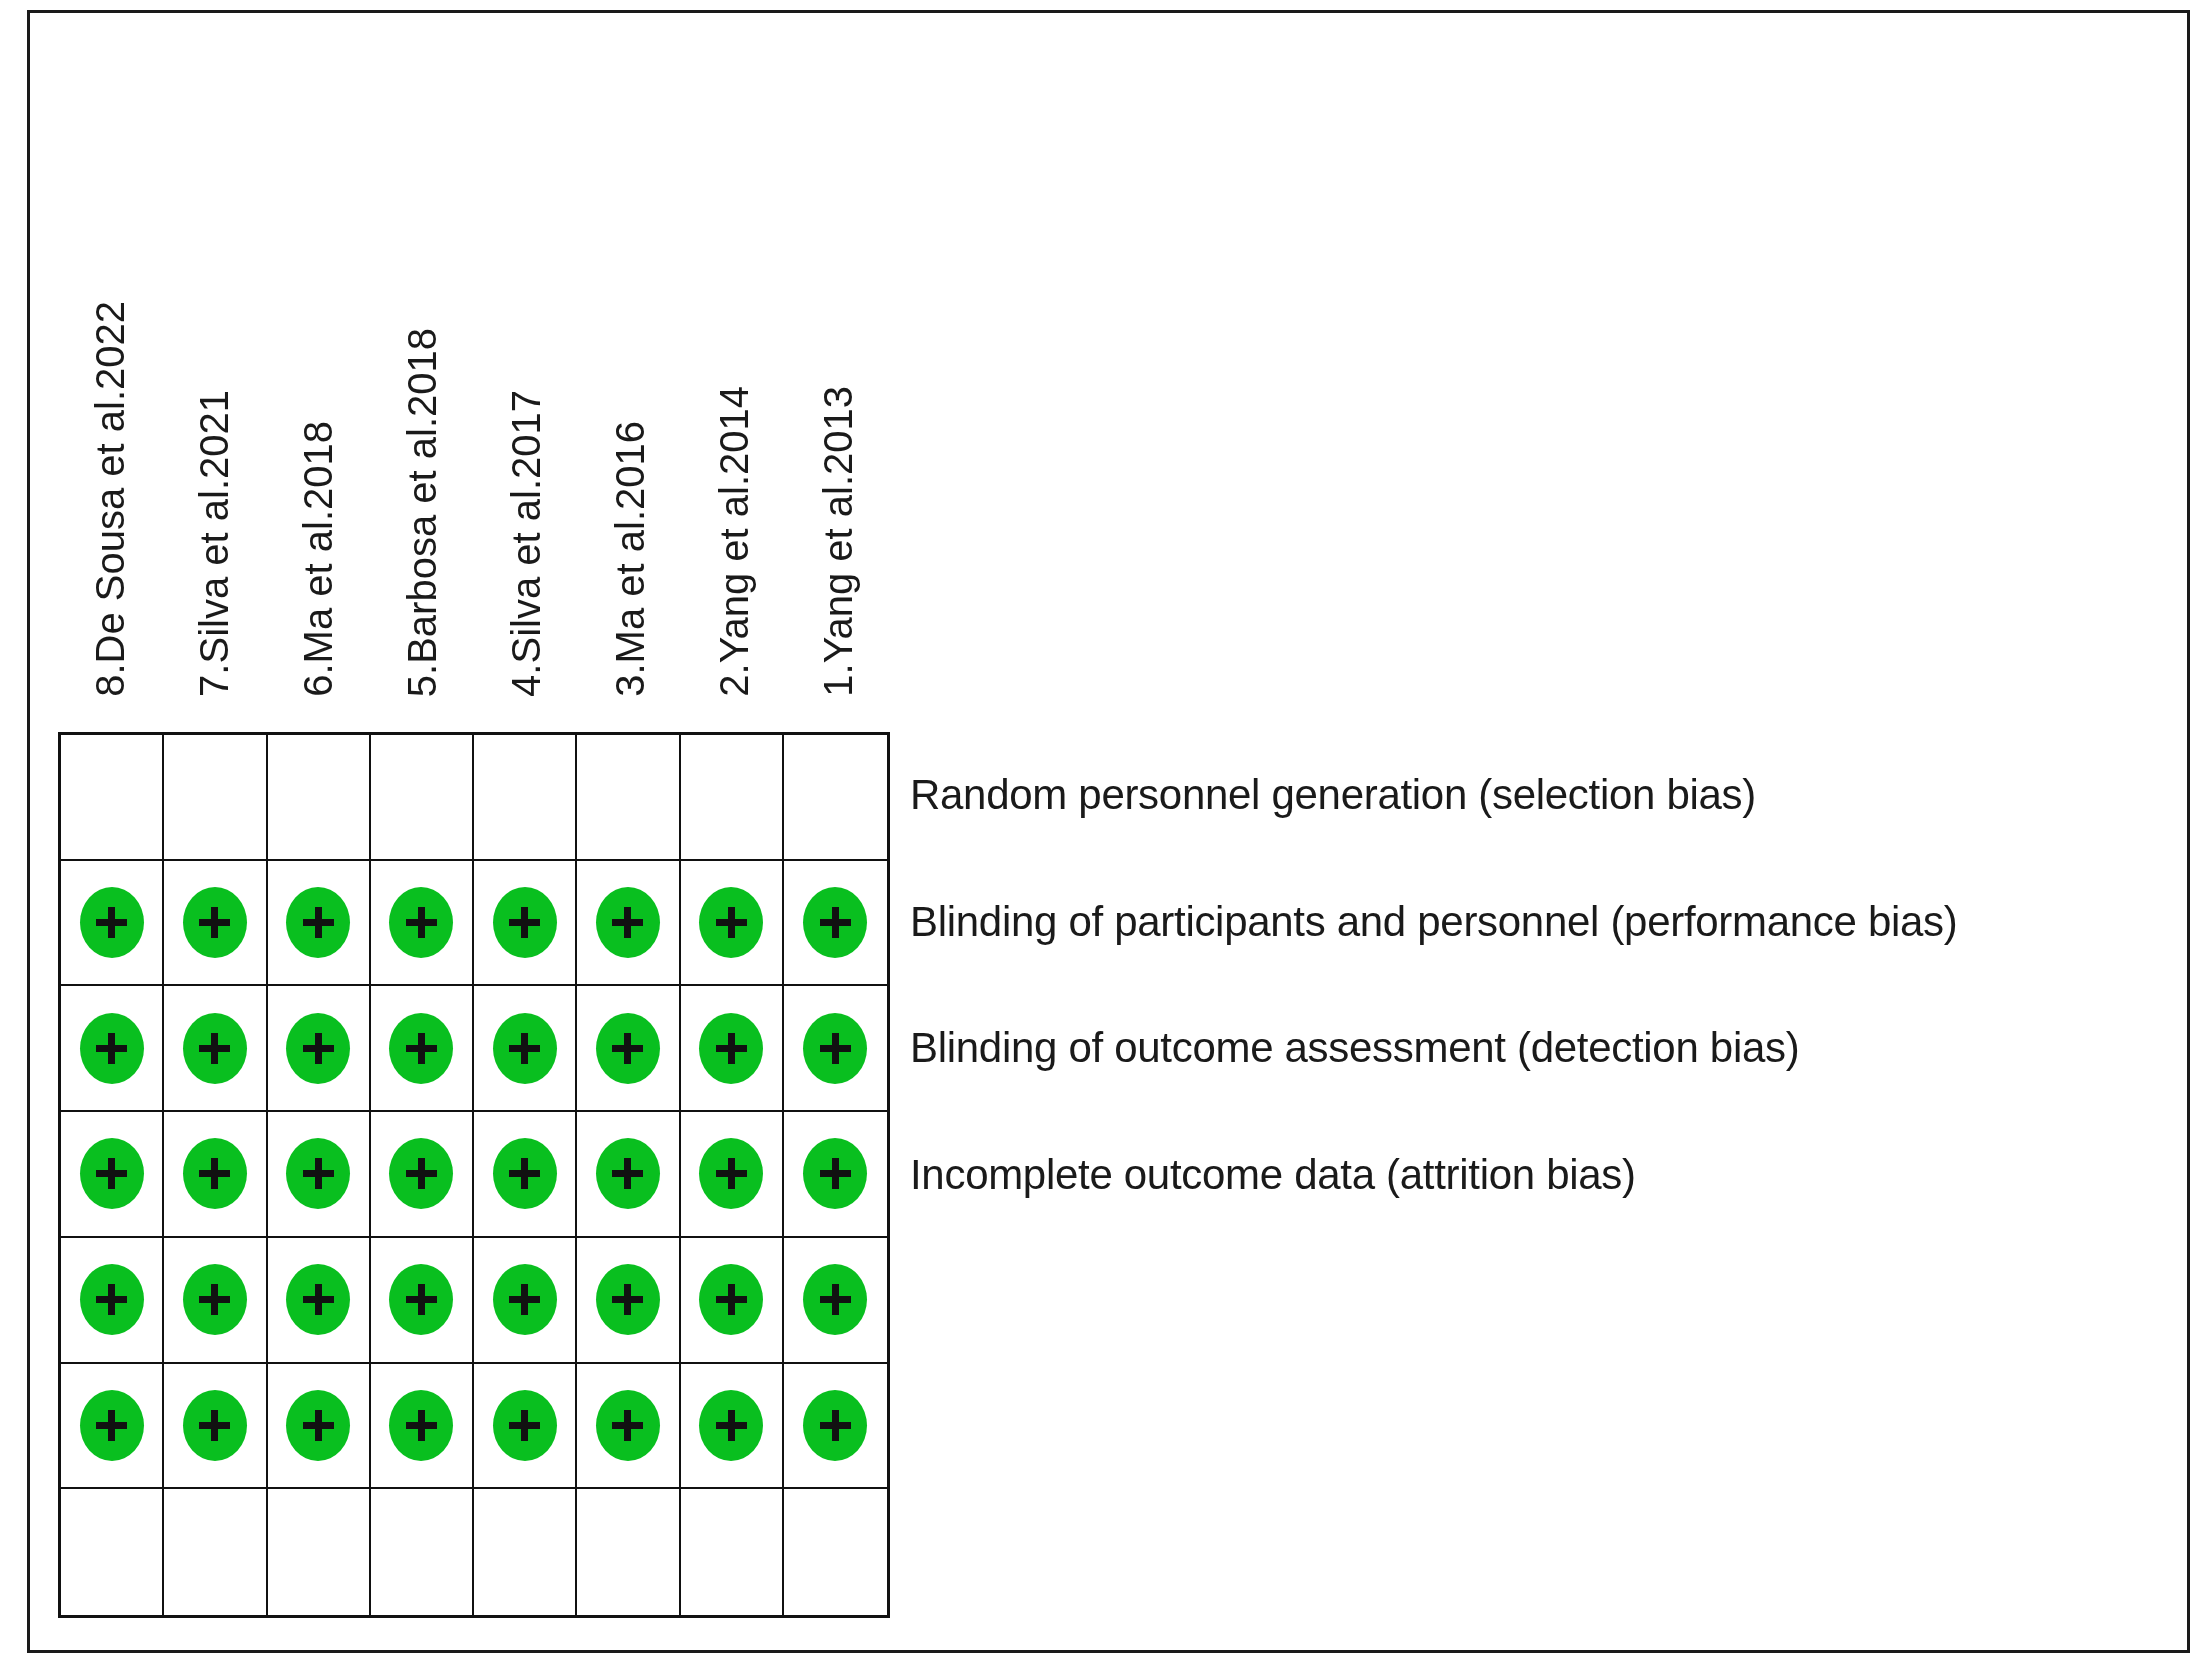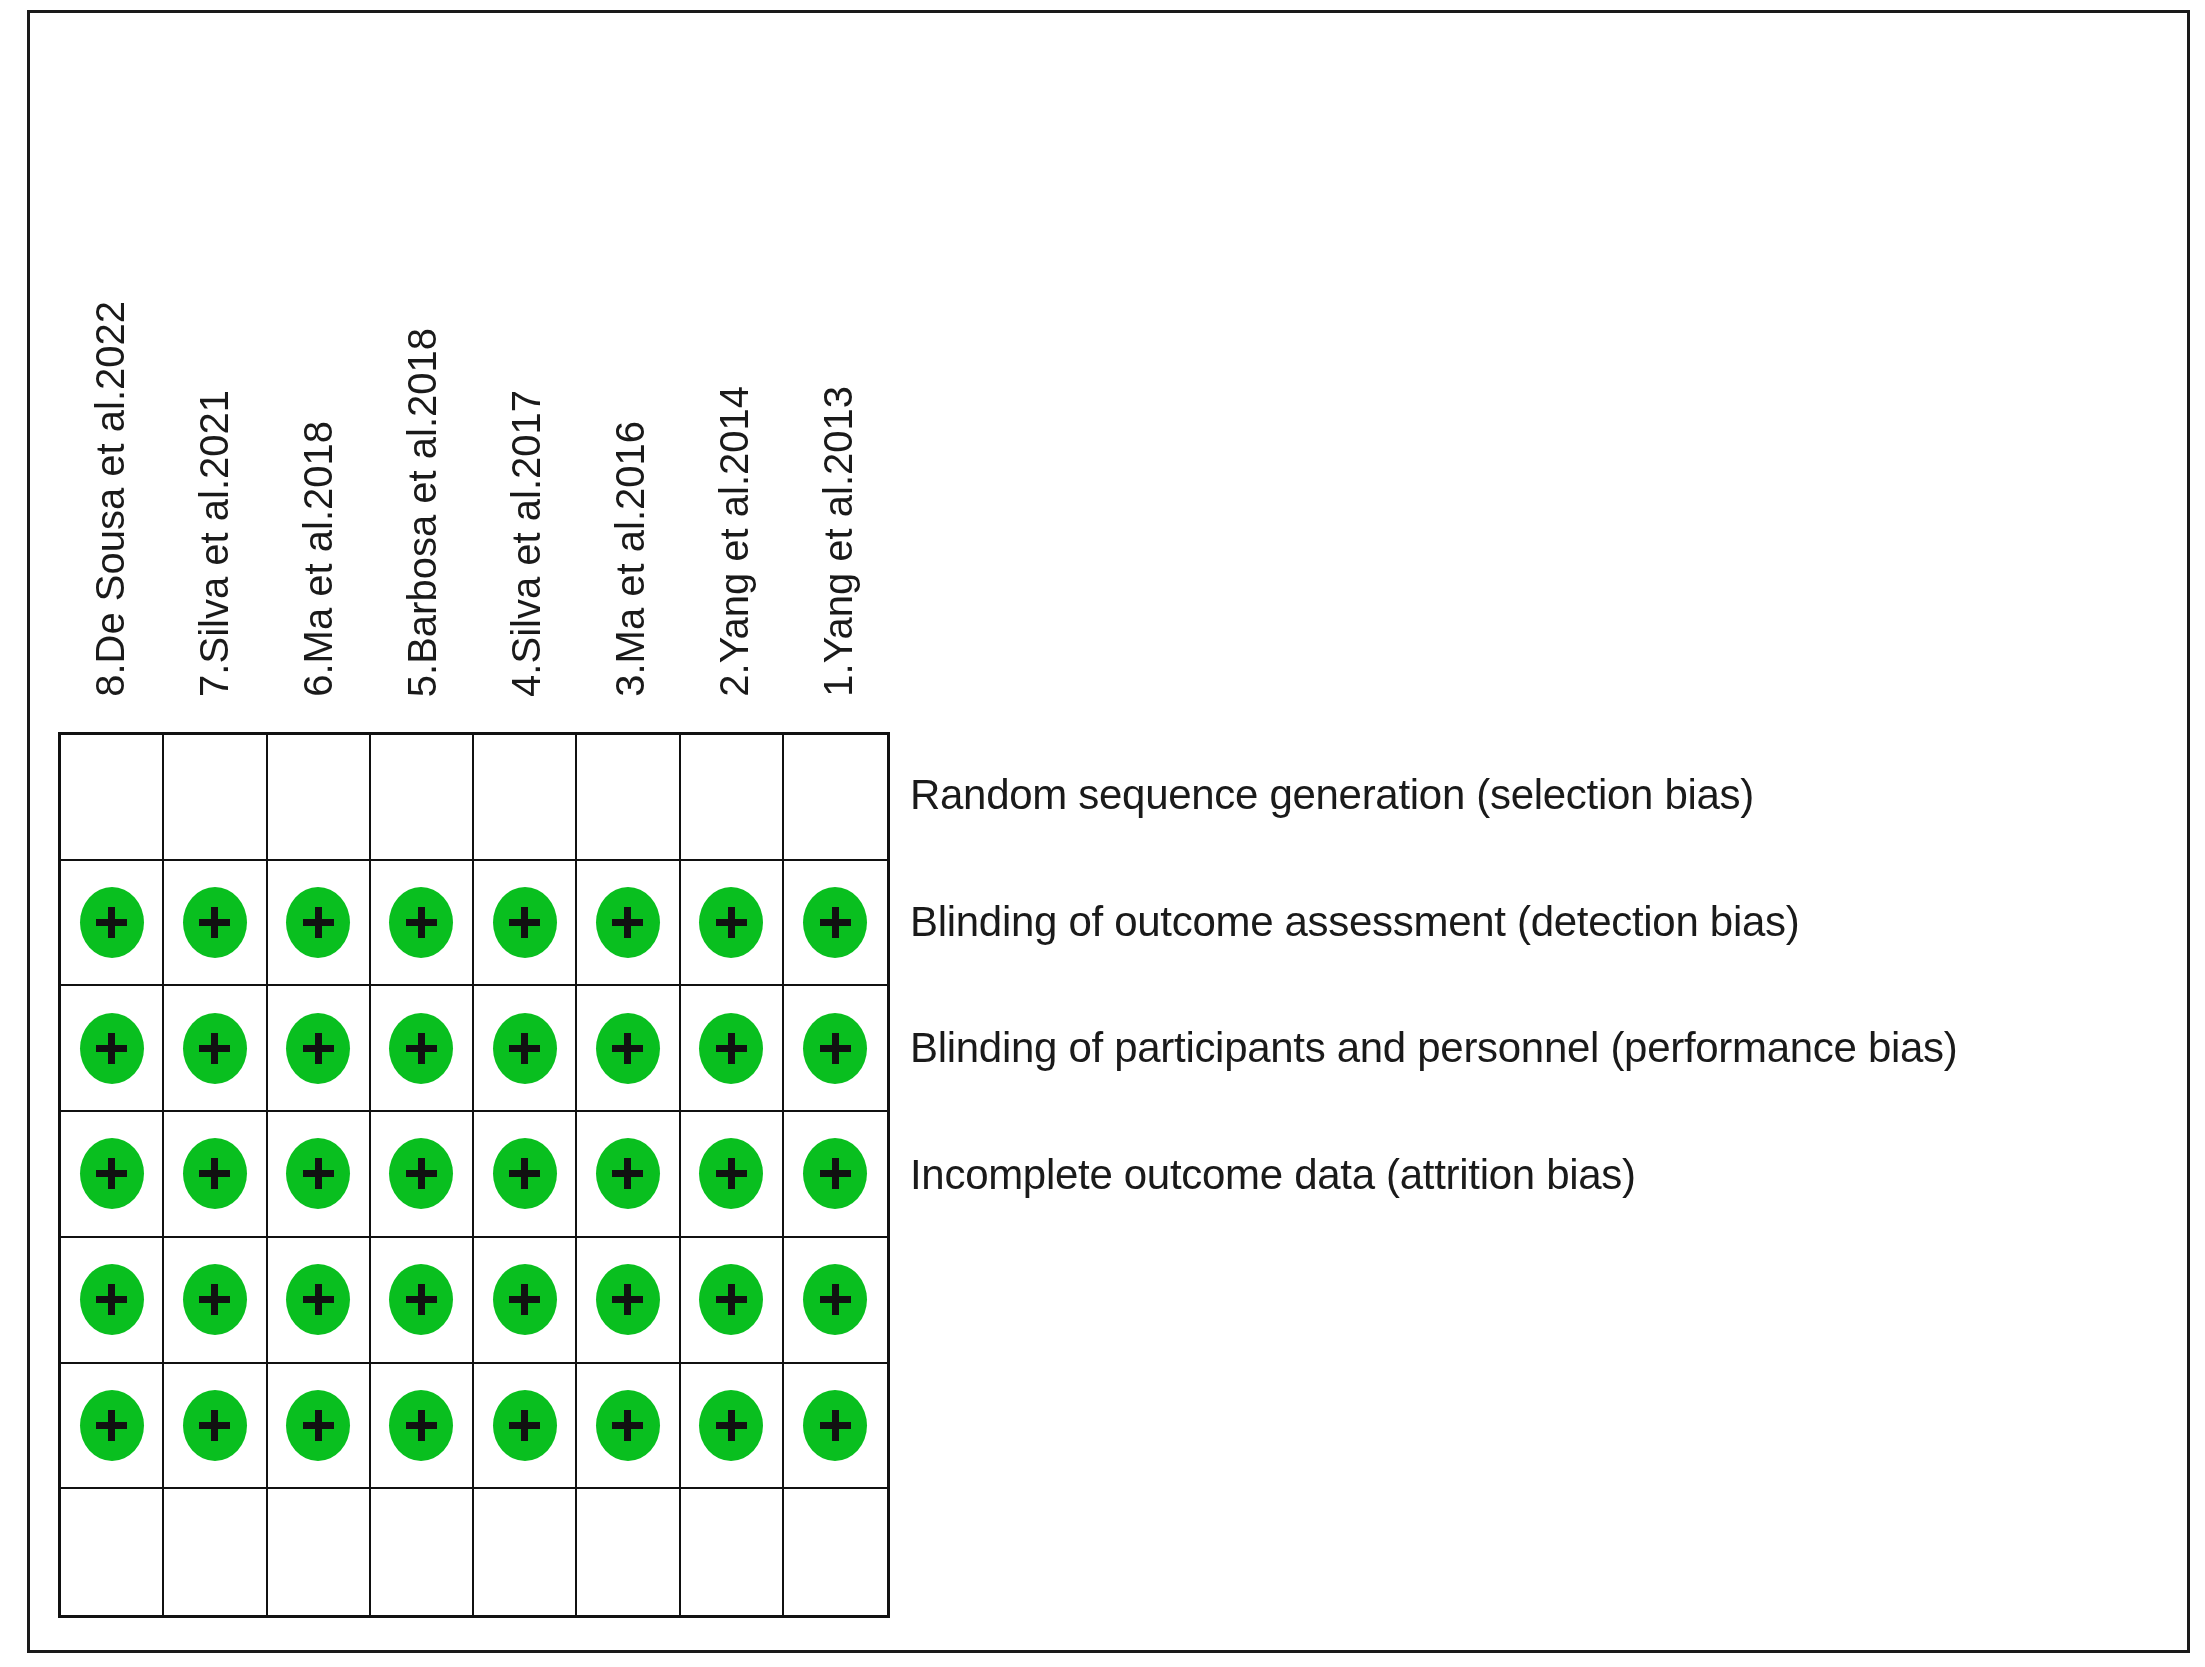--- a/index.html
+++ b/index.html
@@ -330,20 +330,20 @@
       </div>
       <div class="grid-cell last-row">
         <div class="judgement blank"></div>
       </div>
       <div class="grid-cell last-col last-row">
         <div class="judgement blank"></div>
       </div>
     </div>
 
   <div id="row-labels">
-      <div class="row-label">Random sequence generation (selection bias)</div>
+      <div class="row-label">Random personnel generation (selection bias)</div>
+      <div class="row-label">Blinding of participants and personnel (performance bias)</div>
       <div class="row-label">Blinding of outcome assessment (detection bias)</div>
-      <div class="row-label">Blinding of participants and personnel (performance bias)</div>
       <div class="row-label">Incomplete outcome data (attrition bias)</div>
     </div>
 
 </div>
 
 
 </body></html>

